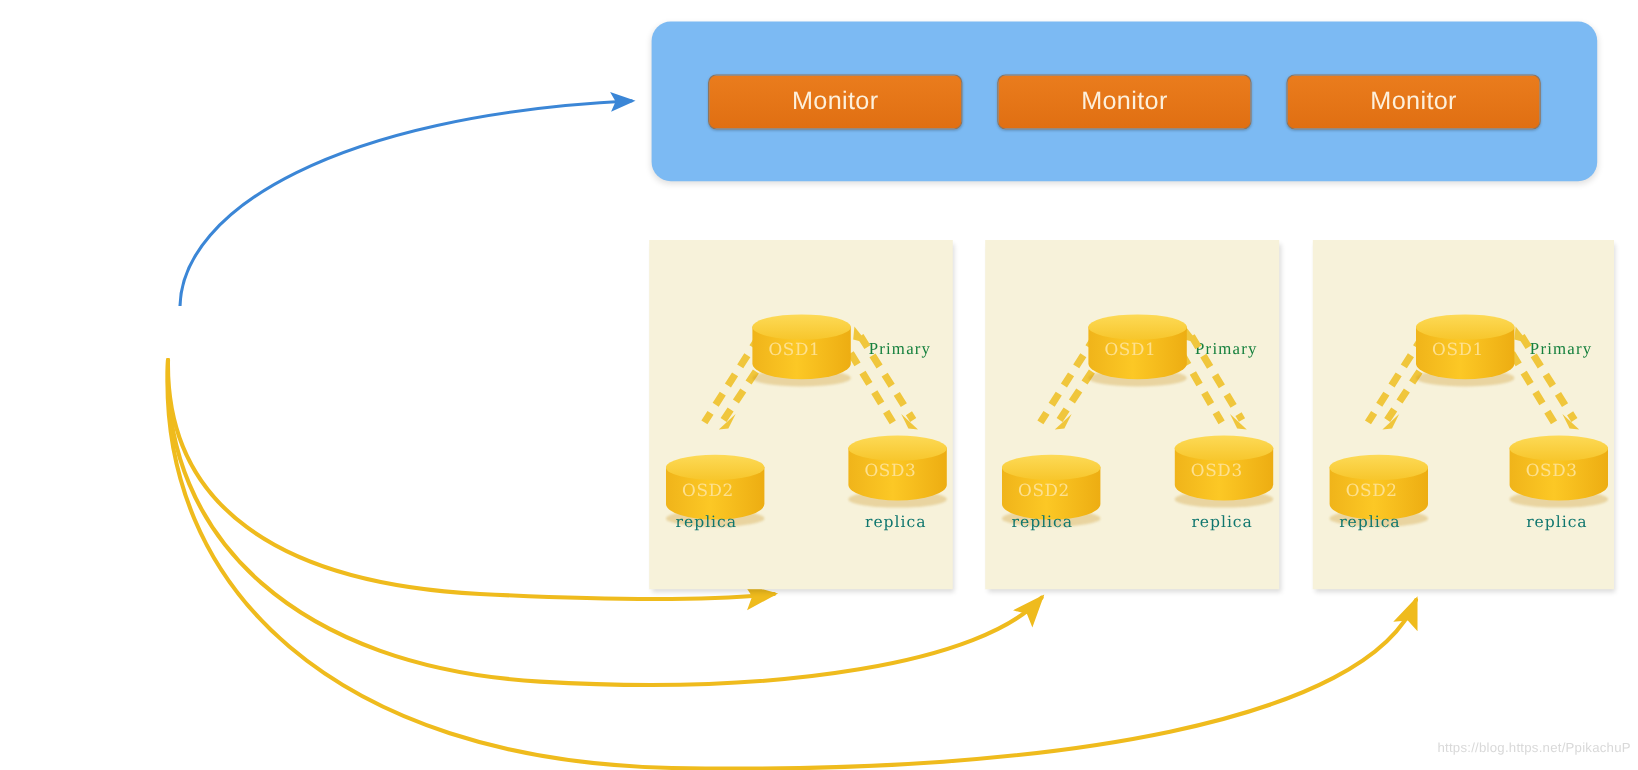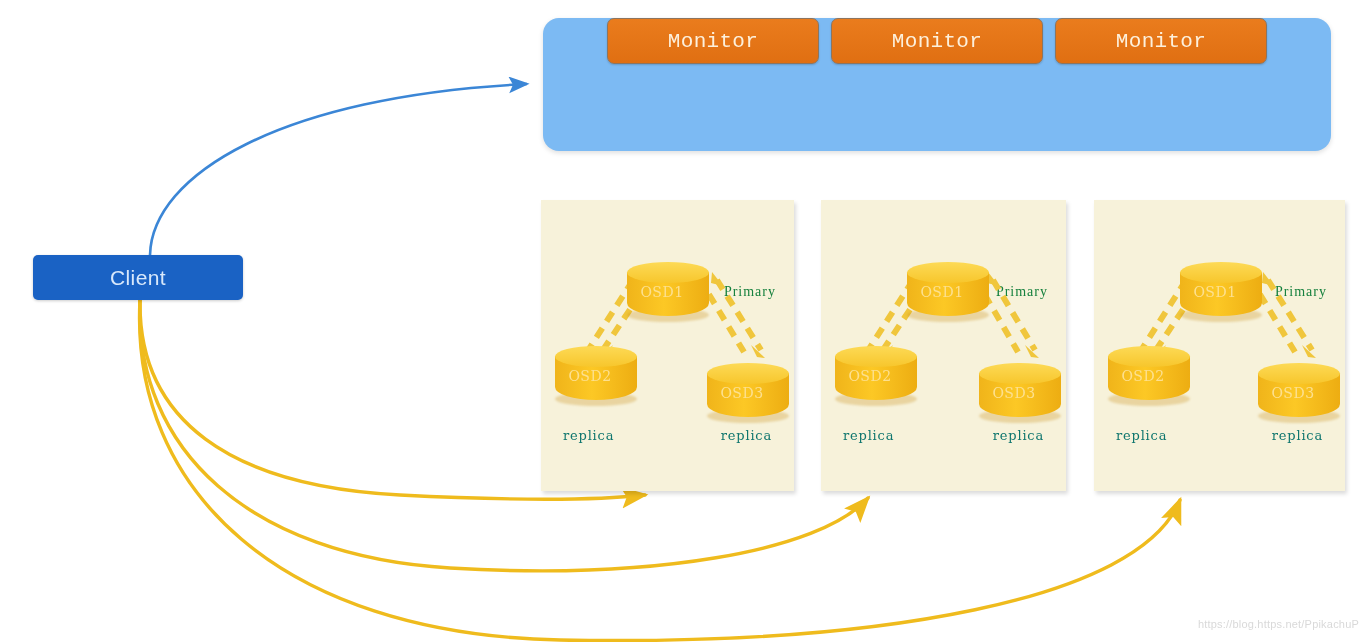--- a/index.html
+++ b/index.html
@@ -40,24 +40,23 @@
     background: #7cbaf3;
     border-radius: 16px;
     box-shadow: 0 2px 5px rgba(0,0,0,0.13);
     z-index: 3;
   }
   .monitor-row {
     position: absolute;
     left: 0; top: 0;
     width: 100%; height: 100%;
     display: flex;
-    align-items: flex-start;
+    align-items: center;
     justify-content: center;
-    gap: 12px;
-    font-family: Liberation Mono, monospace;
+    gap: 29px;
   }
   .monitor-btn {
     width: 212px;
     height: 46px;
     background: linear-gradient(#ea7c1d, #e06f12);
     border: 1.6px solid #8c7560;
     border-radius: 7px;
     display: flex;
     align-items: center;
     justify-content: center;
@@ -155,21 +154,21 @@
     left: 0; top: 22px;
     width: 70px;
     text-align: center;
     font-family: "DejaVu Serif", serif;
     font-size: 14px;
     color: #fde08f;
     letter-spacing: 0.5px;
     z-index: 2;
   }
   .cyl-osd1 { left: 86px;  top: 62px; }
-  .cyl-osd2 { left: 14px;  top: 146px; }
+  .cyl-osd2 { left: 14px;  top: 179px; }
   .cyl-osd3 { left: 166px; top: 163px; }
   #osd-node-2 .cyl-osd3 { left: 158px; }
   #osd-node-3 .cyl-osd3 { left: 164px; }
 
   .repl-arrows {
     position: absolute;
     left: 0; top: 0;
     width: 100%; height: 100%;
     pointer-events: none;
   }
@@ -216,23 +215,20 @@
       </div>
       <div class="monitor-btn">
         <span>Monitor</span>
       </div>
       <div class="monitor-btn">
         <span>Monitor</span>
       </div>
     </div>
   </div>
 
-  <div id="client-box">
-    <span>Client</span>
-  </div>
 
   <div class="osd-node" id="osd-node-1">
     <span class="primary-label">Primary</span>
 
     <svg class="repl-arrows" viewBox="0 0 253 291" xmlns="http://www.w3.org/2000/svg">
       <g stroke="#f0c63c" stroke-width="6" stroke-linecap="butt" stroke-dasharray="11 8" fill="none">
         <path d="M110,78 L62,150"></path>
         <path d="M92,80 L46,152"></path>
         <path d="M176,80 L220,150"></path>
         <path d="M158,78 L203,152"></path>

